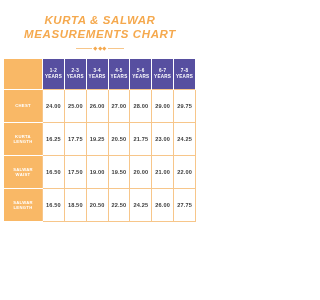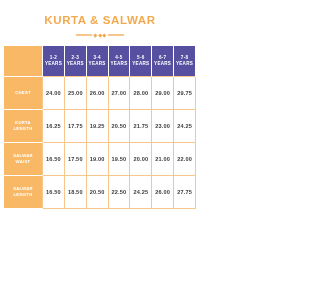--- a/index.html
+++ b/index.html
@@ -28,20 +28,21 @@
     text-align: center;
   }
   .title-line {
     color: #F5A94E;
     font-weight: bold;
     font-size: 11.5px;
     letter-spacing: 0.6px;
     line-height: 13.5px;
     text-transform: uppercase;
     white-space: nowrap;
+    font-style: italic;
   }
 
   
   .divider {
     margin: 4px auto 0 auto;
     width: 60px;
     height: 7px;
     display: flex;
     align-items: center;
     justify-content: center;
@@ -127,20 +128,21 @@
     border: 0.8px solid #F7C68A;
   }
 </style>
 </head>
 <body>
 
 <div class="page">
 
   <div class="title-block">
     <div class="title-line">KURTA &amp;  SALWAR</div>
+    <div class="title-line">MEASUREMENTS CHART</div>
   </div>
 
   <div class="divider">
     <span class="bar"></span>
     <span class="dot"></span>
     <span class="dot"></span>
     <span class="dot"></span>
     <span class="bar"></span>
   </div>
 

